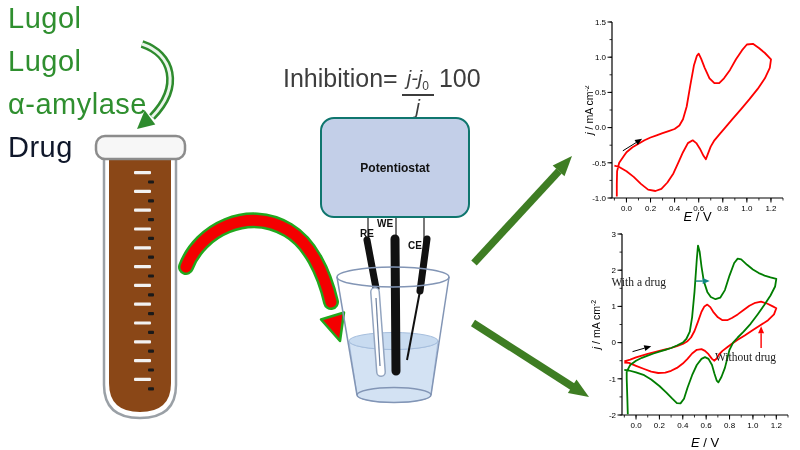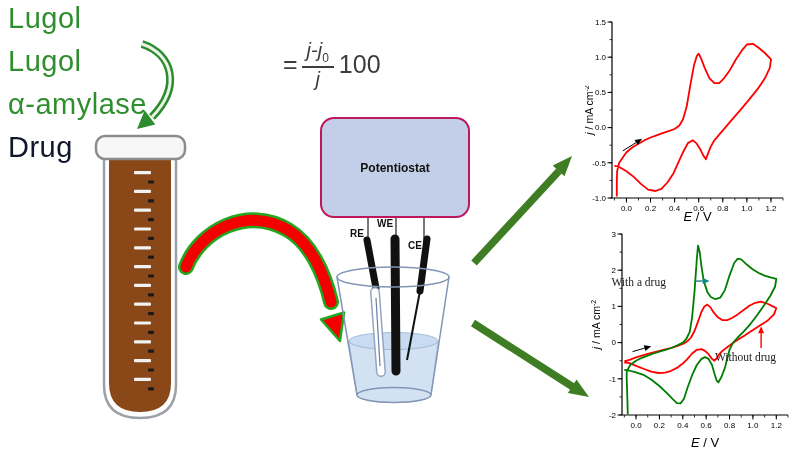--- a/index.html
+++ b/index.html
@@ -6,26 +6,26 @@
   body{width:800px;height:450px;position:relative;overflow:hidden;
        font-family:"Liberation Sans",sans-serif;}
   #scene{position:absolute;left:0;top:0;z-index:0;}
   .rline{position:absolute;left:8px;font-size:29px;font-weight:500;letter-spacing:.5px;}
   .green{color:#2f8f2f;}
   .red{color:#0f172a;}
   .equation{position:absolute;left:283px;top:40px;display:flex;align-items:center;
             color:#3d3d3d;font-size:25px;z-index:2;}
   .equation .frac{display:inline-flex;flex-direction:column;align-items:center;
             font-size:20px;margin:0 2px 0 4px;}
-  .equation .num{padding:0 5px 1px 5px;border-bottom:2px solid #3d3d3d;line-height:1.05;}
+  .equation .num{padding:0 5px 1px 5px;border-bottom:2px solid #3d3d3d;line-height:1.05;margin-top:28px;}
   .equation .den{padding-top:1px;line-height:1.05;}
   .equation sub{font-size:12px;}
   .equation .factor{margin-left:3px;}
   .pstat{position:absolute;left:320px;top:117px;width:146px;height:97px;
-         background:#c3cfe8;border:2px solid #be185d;border-radius:14px;
+         background:#c3cfe8;border:2px solid #0f766e;border-radius:14px;
          display:flex;align-items:center;justify-content:center;z-index:2;}
   .pstat span{font-size:12px;font-weight:bold;color:#111;}
   .elabel{position:absolute;font-size:10px;font-weight:bold;color:#111;z-index:2;}
   .chart{position:absolute;z-index:1;}
   #chart-0{left:585px;top:2px;}
   #chart-1{left:588px;top:226px;}
 </style>
 </head>
 <body>
 
@@ -112,32 +112,33 @@
     <polygon points="589,397 567.9,392.9 576.5,379.5" fill="#3e7d23"></polygon>
   </g>
 </svg>
 
 <div class="rline green" style="top:2px">Lugol</div>
 <div class="rline green" style="top:45px">Lugol</div>
 <div class="rline green" style="top:88px">α-amylase</div>
 <div class="rline red" style="top:131px">Drug</div>
 
 <div class="equation">
+  <span>Inhibition</span>
   <span>=</span>
   <span class="frac">
     <span class="num"><i>j-j</i><sub>0</sub></span>
     <span class="den"><i>j</i></span>
   </span>
   <span class="factor">100</span>
 </div>
 
 <div class="pstat">
   <span>Potentiostat</span>
 </div>
-<span class="elabel" style="left:350px;top:228px">RE</span>
+<span class="elabel" style="left:360px;top:228px">RE</span>
 <span class="elabel" style="left:377px;top:218px">WE</span>
 <span class="elabel" style="left:408px;top:240px">CE</span>
 
 <svg id="chart-0" class="chart" width="212" height="222">
     <line x1="27" y1="20" x2="27" y2="196" stroke="#000" stroke-width="1.2"></line>
     <line x1="27" y1="196" x2="198" y2="196" stroke="#000" stroke-width="1.2"></line>
     <line x1="29.408450704225352" y1="196" x2="29.408450704225352" y2="198.5" stroke="#000" stroke-width="0.8"></line>
     <line x1="41.45070422535211" y1="196" x2="41.45070422535211" y2="198.5" stroke="#000" stroke-width="0.8"></line>
     <line x1="53.49295774647888" y1="196" x2="53.49295774647888" y2="198.5" stroke="#000" stroke-width="0.8"></line>
     <line x1="65.53521126760563" y1="196" x2="65.53521126760563" y2="198.5" stroke="#000" stroke-width="0.8"></line>

